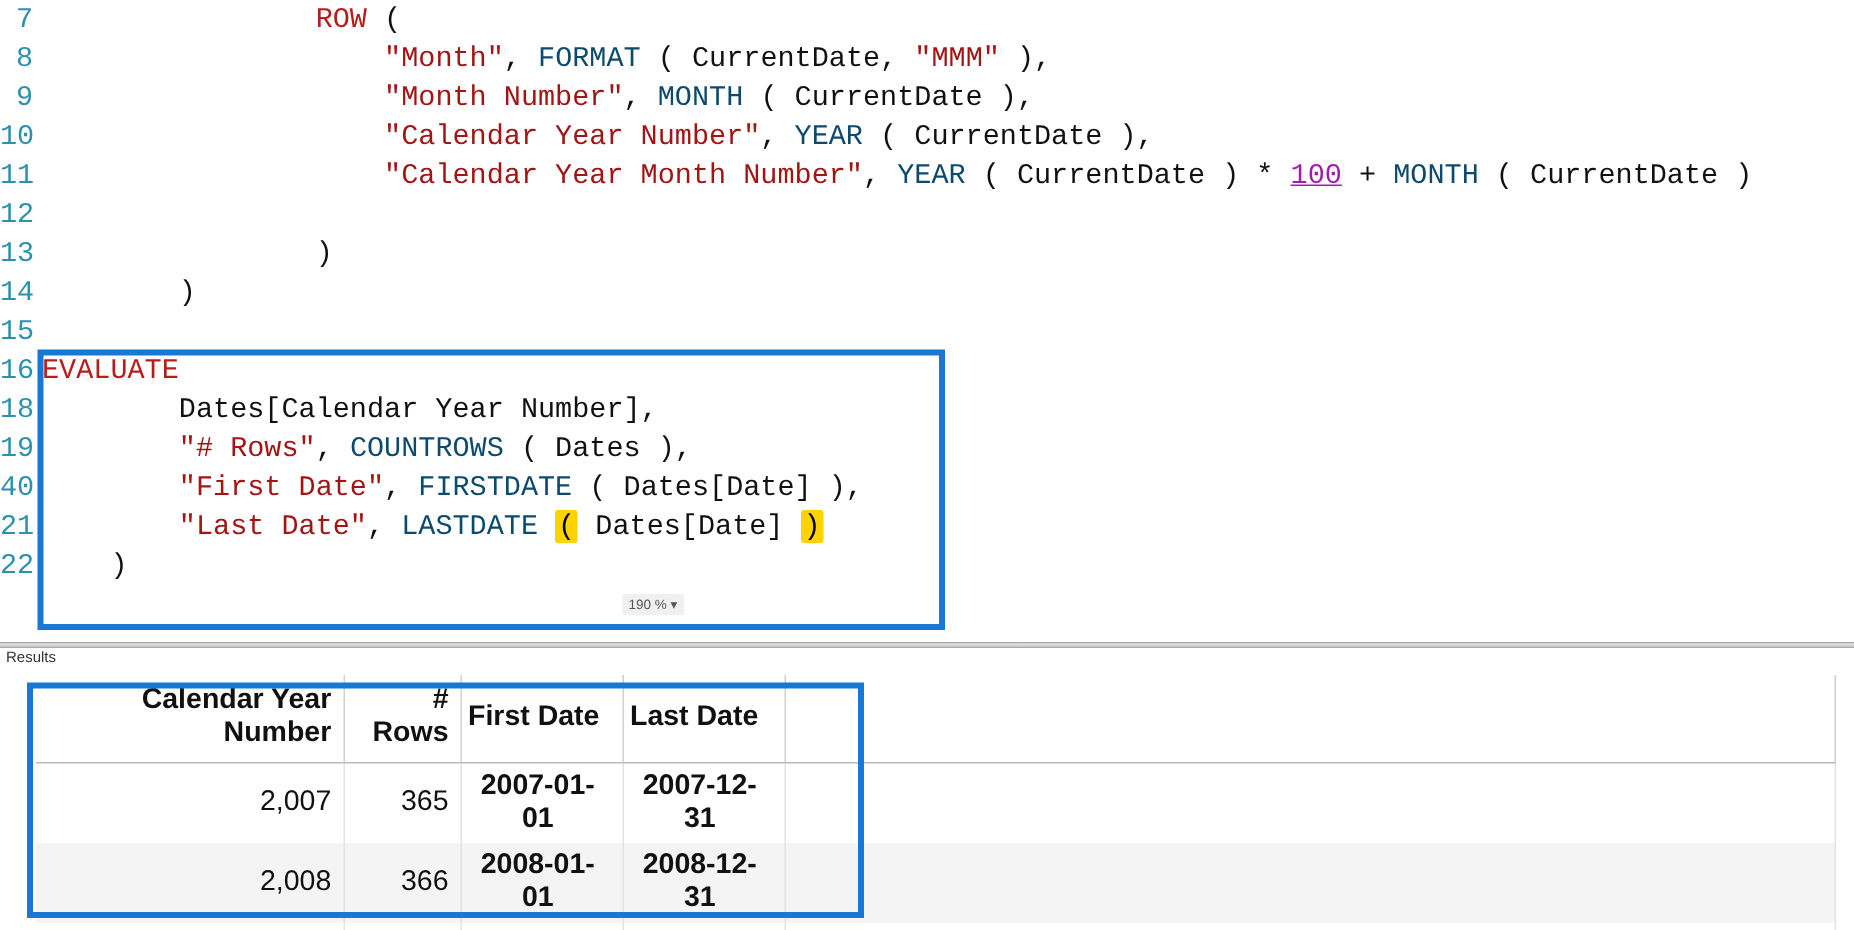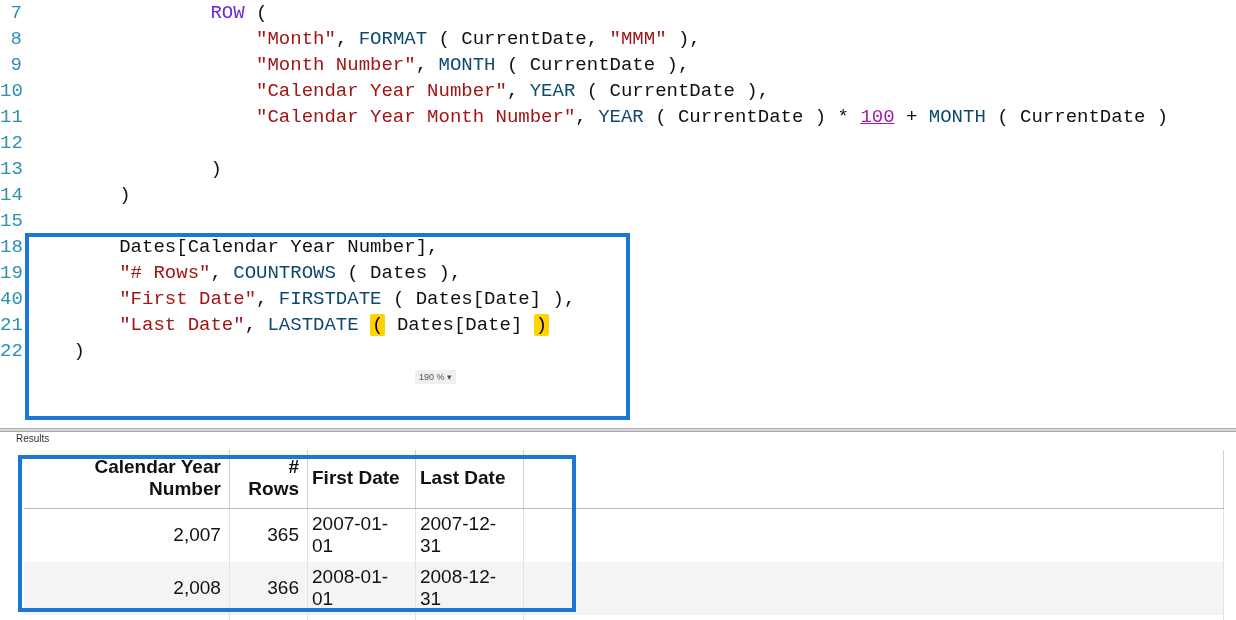--- a/index.html
+++ b/index.html
@@ -30,21 +30,21 @@
     color: #2b91af;
     font-size: 19px;
     user-select: none;
     flex-shrink: 0;
   }
   .code {
     white-space: pre;
     position: relative;
     flex: 1;
   }
-  .t-keyword { color: #6d28d9; }
+  .t-keyword { color: #b91c1c; }
   .t-string  { color: #a31515; }
   .t-func    { color: #0c4a6e; }
   .t-number  { color: #a21caf; text-decoration: underline; }
   .t-ident   { color: #111; }
   .hl { background: #ffd200; padding: 0 2px; border-radius: 2px; color: #000; }
 
   .highlight-box-code {
     position: absolute;
     left: 25px;
     top: 233px;
@@ -78,21 +78,20 @@
     font-family: "Segoe UI", Arial, sans-serif;
     font-size: 18px;
   }
   .results-label {
     font-size: 10px;
     font-family: "Segoe UI", Arial, sans-serif;
     color: #333;
     padding: 0 4px;
     height: 14px;
     line-height: 14px;
-    margin-left: 12px;
   }
   .results-grid {
     margin-top: 4px;
     margin-left: 24px;
     border-collapse: collapse;
     width: 1200px;
   }
   .results-grid th {
     font-weight: 700;
     text-align: left;
@@ -104,21 +103,21 @@
     background: #fff;
   }
   .results-grid td {
     padding: 4px 10px 5px 4px;
     font-size: 19px;
     color: #111;
     border-right: 1px solid #e2e2e2;
   }
   .results-grid tr:nth-child(even) td { background: #f4f4f4; }
   .num { text-align: right; padding-right: 8px !important; }
-  .date { text-align: left; }
+  .date { text-align: center; font-weight: bold; }
   .results-grid th.num { text-align: right; }
 
   .highlight-box-results {
     position: absolute;
     left: 18px;
     top: 455px;
     width: 558px;
     height: 157px;
     border: 4px solid #1a77d4;
     pointer-events: none;
@@ -160,20 +159,24 @@
         <span class="gutter">13</span>
         <span class="code"><span class="t-ident">                )</span></span>
       </div>
       <div class="code-line">
         <span class="gutter">14</span>
         <span class="code"><span class="t-ident">        )</span></span>
       </div>
       <div class="code-line">
         <span class="gutter">15</span>
         <span class="code"><span class="t-ident"></span></span>
+      </div>
+      <div class="code-line">
+        <span class="gutter">16</span>
+        <span class="code"><span class="t-keyword">EVALUATE</span></span>
       </div>
       <div class="code-line">
         <span class="gutter">18</span>
         <span class="code"><span class="t-ident">        Dates[Calendar Year Number],</span></span>
       </div>
       <div class="code-line">
         <span class="gutter">19</span>
         <span class="code"><span class="t-ident">        </span><span class="t-string">"# Rows"</span><span class="t-ident">, </span><span class="t-func">COUNTROWS</span><span class="t-ident"> ( Dates ),</span></span>
       </div>
       <div class="code-line">

